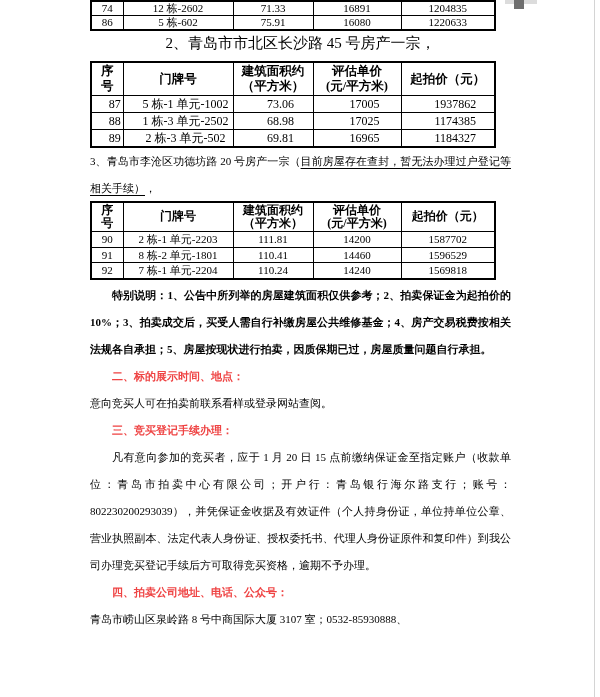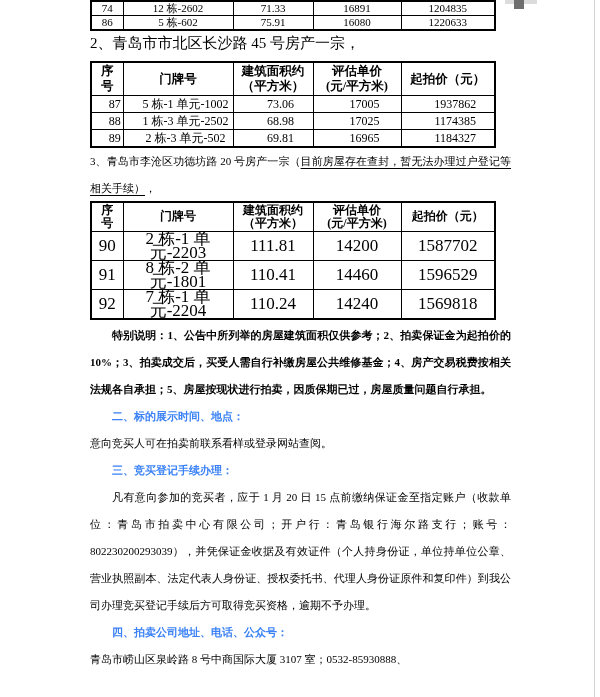--- a/index.html
+++ b/index.html
@@ -12,30 +12,30 @@
   
   table.tbl{border-collapse:collapse;table-layout:fixed;width:404px;border:2px solid #000;}
   table.tbl td,table.tbl th{
     border:1px solid #000;text-align:center;vertical-align:middle;
     padding:0;overflow:hidden;font-family:"Liberation Serif","DejaVu Serif",serif;
   }
   table.cont td{height:13px;font-size:11px;line-height:13px;}
   table.t1 th,table.t2 th{font-weight:bold;white-space:pre-line;font-size:12.5px;line-height:15px;height:32px;}
   table.t2 th{line-height:13.5px;height:28px;font-size:12px;}
   table.t1 td{height:16px;font-size:12px;line-height:16px;padding-left:15px;}
-  table.t2 td{height:14.5px;font-size:17px;line-height:14px;}
+  table.t2 td{height:14.5px;font-size:11px;line-height:14px;}
   table.t1{margin-top:8px;}
   table.t2{margin-top:0;margin-bottom:2px;}
   
-  .h-num{font-size:15px;line-height:20px;margin-top:2px;text-align:left;}
+  .h-num{font-size:15px;line-height:20px;margin-top:2px;text-align:center;}
   .para{font-size:11px;line-height:27px;text-align:justify;margin:0;}
   .sec3{line-height:26.5px;}
   .indent{text-indent:2em;}
   .bold{font-weight:bold;}
-  .red{color:#3b82f6;font-weight:bold;text-indent:2em;}
+  .red{color:#ef4444;font-weight:bold;text-indent:2em;}
   .uline{text-decoration:underline;text-underline-offset:3px;}
   
   .page-edge{position:absolute;top:0;right:5px;width:1px;height:697px;background:#d4d4d4;}
   .scroll-strip{position:absolute;top:0;left:505px;width:32px;height:4px;background:#dcdcdc;}
   .scroll-thumb{position:absolute;top:0;left:514px;width:10px;height:9px;background:#6f6f6f;}
 </style>
 </head>
 <body>
 
 <div class="content">

